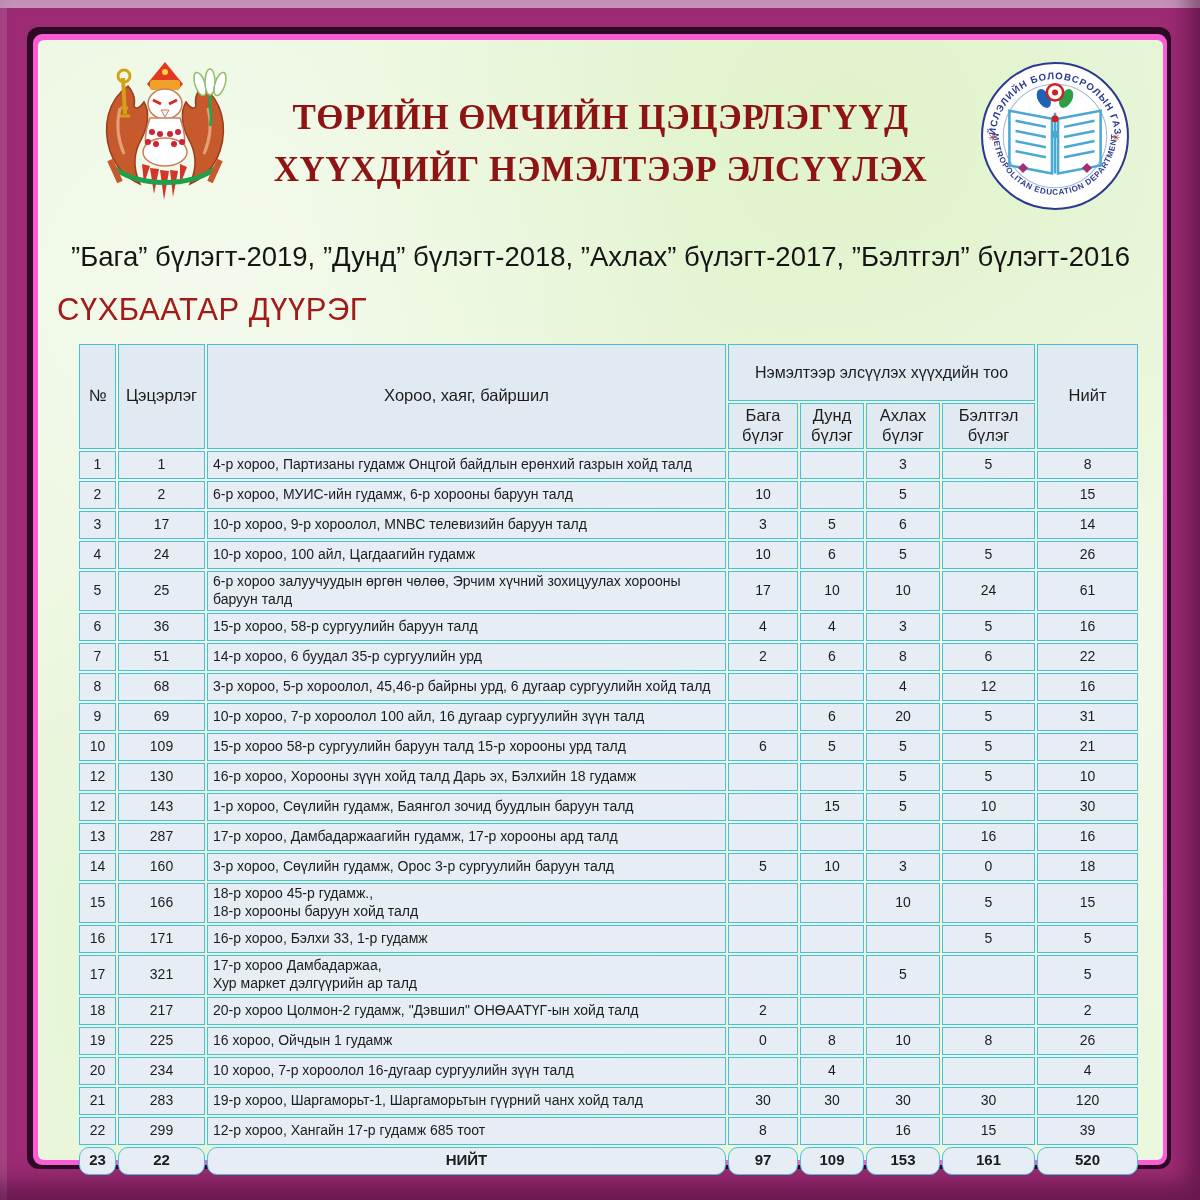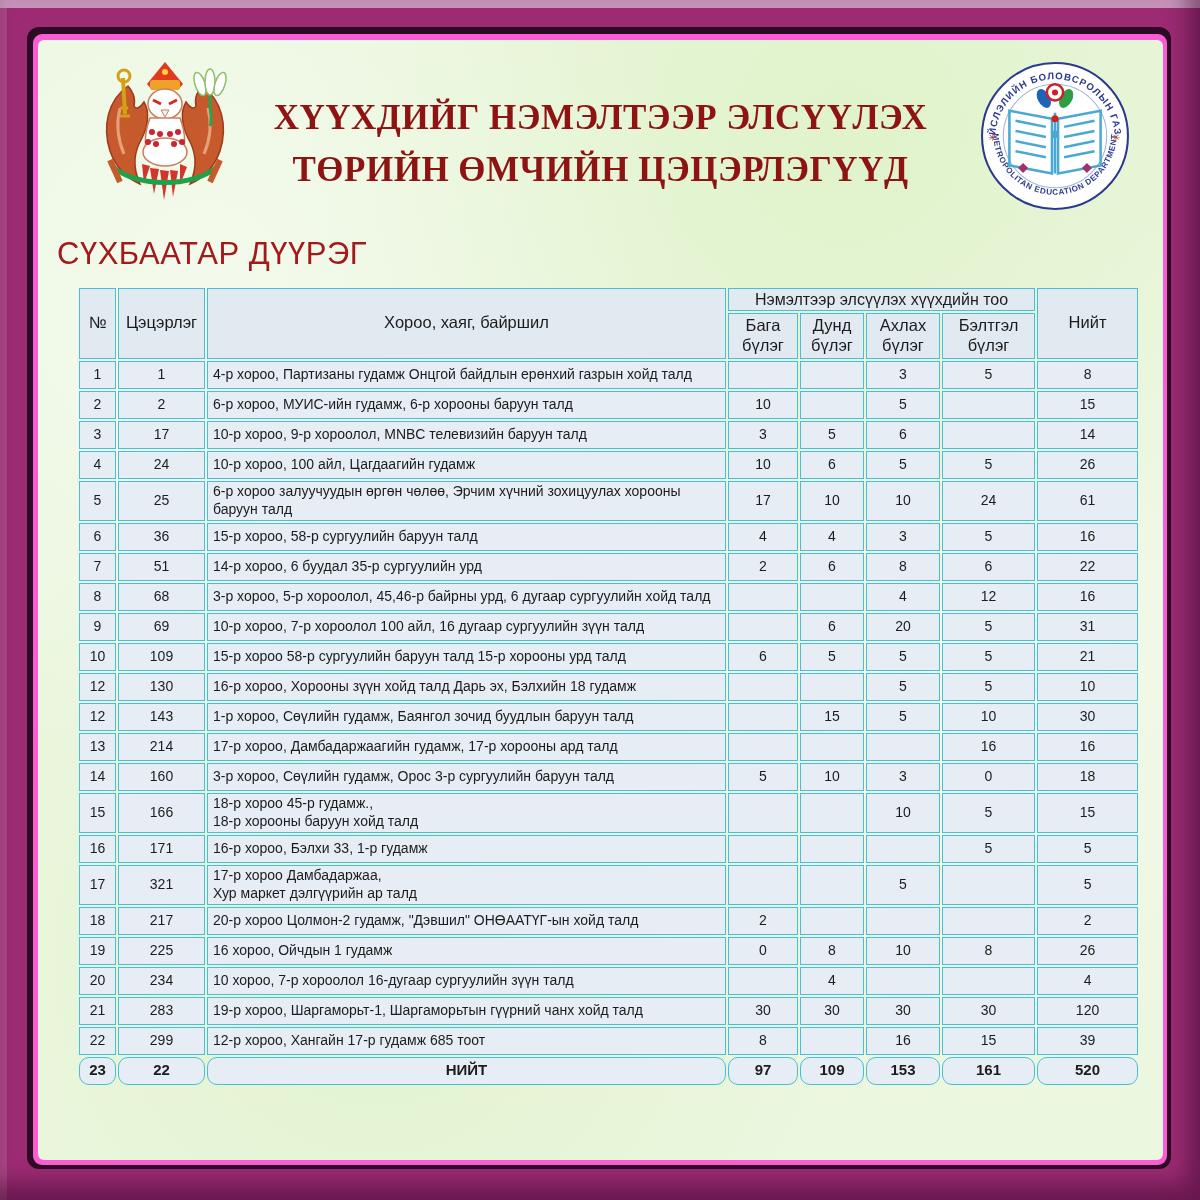--- a/index.html
+++ b/index.html
@@ -43,21 +43,21 @@
     margin:14px 0 0 19px;
     font-size:31px;color:#a21a1a;letter-spacing:.5px;
   }
   
   table{
     border-collapse:separate;border-spacing:2.5px;table-layout:fixed;
     width:1045px;margin:14px 0 0 39px;
   }
   th,td{border:1.5px solid #49bed8;background:#e6edf4;color:#1c1c1c;vertical-align:middle;}
   th{font-weight:normal;font-size:16.5px;padding:2px 3px;background:#e1e9f1;line-height:1.2;}
-  th.group{font-size:16px;padding:1px;}
+  th.group{font-size:16px;padding:18px;}
   td{font-size:14px;padding:1.5px 5px;text-align:center;line-height:1.25;height:23px;}
   td.addr{text-align:left;white-space:pre-line;margin-left:44px;}
   tr.total-row td{font-weight:bold;font-size:15px;border-radius:10px;}
   tr.total-row td.addr{text-align:center;}
 </style>
 </head>
 <body>
 
 <div class="frame"></div>
 <div class="ring-dark"></div>
@@ -146,25 +146,26 @@
       <circle cx="75" cy="32" r="8" fill="#ffffff" stroke="#cc2222" stroke-width="2.5"></circle>
       <circle cx="75" cy="32" r="3" fill="#cc2222"></circle>
       <circle cx="75" cy="58" r="3.5" fill="#cc2222"></circle>
       <rect x="71.5" y="70" width="7" height="7" fill="#4aa8d4"></rect>
       <rect x="40" y="103" width="7" height="7" transform="rotate(45 43.5 106.5)" fill="#a03070"></rect>
       <rect x="103" y="103" width="7" height="7" transform="rotate(45 106.5 106.5)" fill="#a03070"></rect>
     </g>
   </svg>
 
   <div class="title">
+    <div>ТӨРИЙН ӨМЧИЙН ЦЭЦЭРЛЭГҮҮД</div>
     <div>ХҮҮХДИЙГ НЭМЭЛТЭЭР ЭЛСҮҮЛЭХ</div>
-    <div>ТӨРИЙН ӨМЧИЙН ЦЭЦЭРЛЭГҮҮД</div>
   </div>
 
   <div class="intro">
+    <div>”Бага” бүлэгт-2019, ”Дунд” бүлэгт-2018, ”Ахлах” бүлэгт-2017, ”Бэлтгэл” бүлэгт-2016</div>
   </div>
 
   <div class="section-title">СҮХБААТАР ДҮҮРЭГ</div>
 
   <table>
     <colgroup>
       <col style="width:37px">
         <col style="width:87px">
         <col style="width:519px">
       <col style="width:70px">
@@ -304,21 +305,21 @@
           <td>143</td>
           <td class="addr">1-р хороо, Сөүлийн гудамж, Баянгол зочид буудлын баруун талд</td>
           <td></td>
           <td>15</td>
           <td>5</td>
           <td>10</td>
           <td>30</td>
         </tr>
         <tr>
           <td>13</td>
-          <td>214</td>
+          <td>287</td>
           <td class="addr">17-р хороо, Дамбадаржаагийн гудамж, 17-р хорооны ард талд</td>
           <td></td>
           <td></td>
           <td></td>
           <td>16</td>
           <td>16</td>
         </tr>
         <tr>
           <td>14</td>
           <td>160</td>

